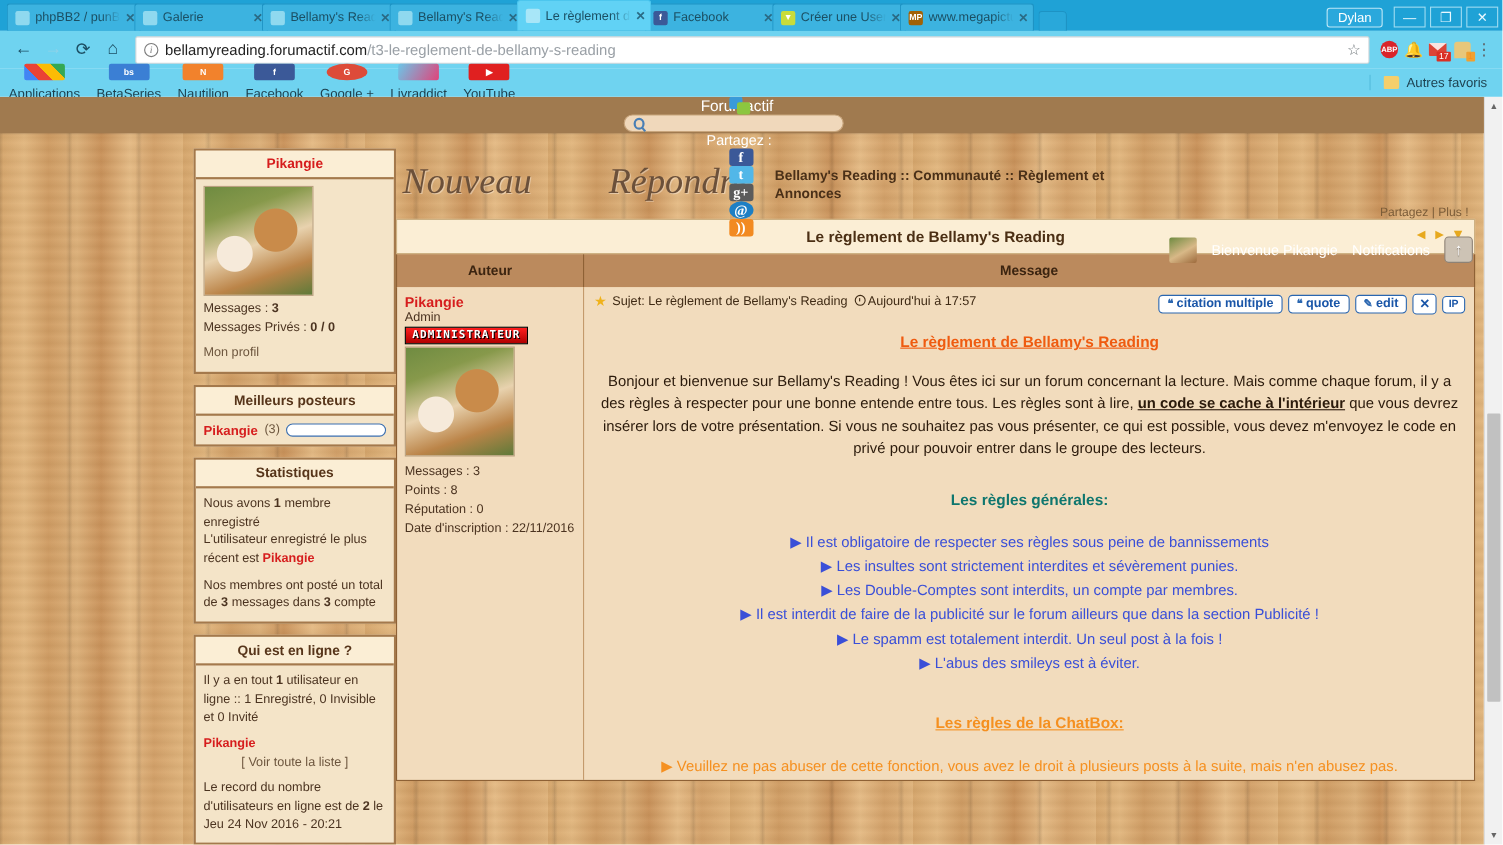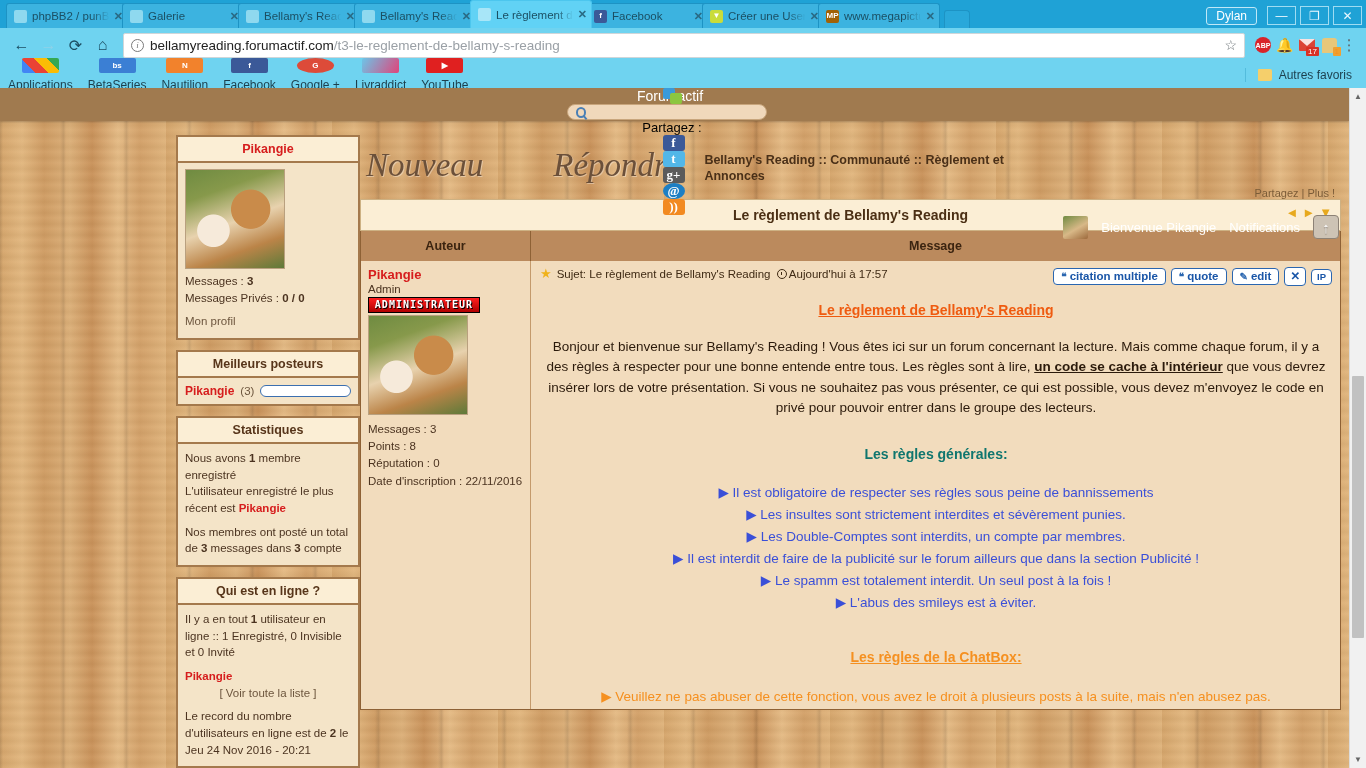--- a/index.html
+++ b/index.html
@@ -122,21 +122,21 @@
   .fa-logo i { position: absolute; border-radius: 2px; display: block; }
   .fa-logo i.b { left: 0; top: 0; width: 12px; height: 11px; background: #3a9ad9; }
   .fa-logo i.g { left: 7px; top: 5px; width: 12px; height: 11px; background: #8cc63f; }
   .topbar .brand { font-size: 14px; margin-right: 12px; }
   .searchbox {
     width: 200px; height: 21px; background: #f0d8bb; border: 1px solid #c8a57c; border-radius: 11px;
     display: flex; align-items: center; padding: 0 8px; gap: 5px; margin-right: 18px;
   }
   .mag { width: 11px; height: 11px; border: 2px solid #4a7fb5; border-radius: 50%; position: relative; }
   .mag:after { content:""; position:absolute; width:2px; height:5px; background:#4a7fb5; right:-2px; bottom:-4px; transform: rotate(-40deg); }
-  .share-label { font-size: 13px; margin-right: 8px; color: #000000; }
+  .share-label { font-size: 13px; margin-right: 8px; color: #ffffff; }
   .soc { width: 22px; height: 22px; border-radius: 3px; display: inline-flex; align-items: center; justify-content: center;
         color: #fff; font-weight: bold; font-size: 13px; margin-right: 5px; font-family: "Liberation Serif", serif; }
   .soc.fb { background: #3b5998; }
   .soc.tw { background: #52b7e8; }
   .soc.gp { background: #5b5b5b; }
   .soc.em { background: #1d7fc4; border-radius: 50%; }
   .soc.rs { background: #f28a21; }
   .topbar .right { margin-left: auto; display: flex; align-items: center; gap: 13px; padding-right: 6px; }
   .miniav { width: 25px; height: 23px; border-radius: 2px; background: linear-gradient(150deg,#6f8b41,#d8b887 55%,#9d6a3c); }
   .uparrow {

